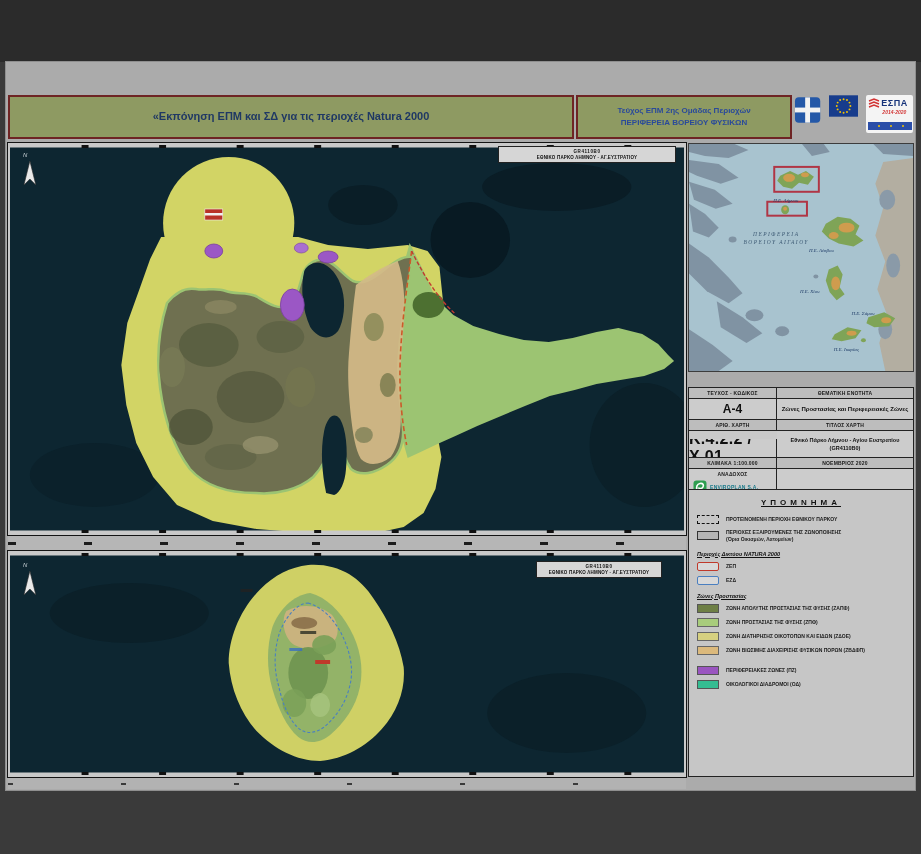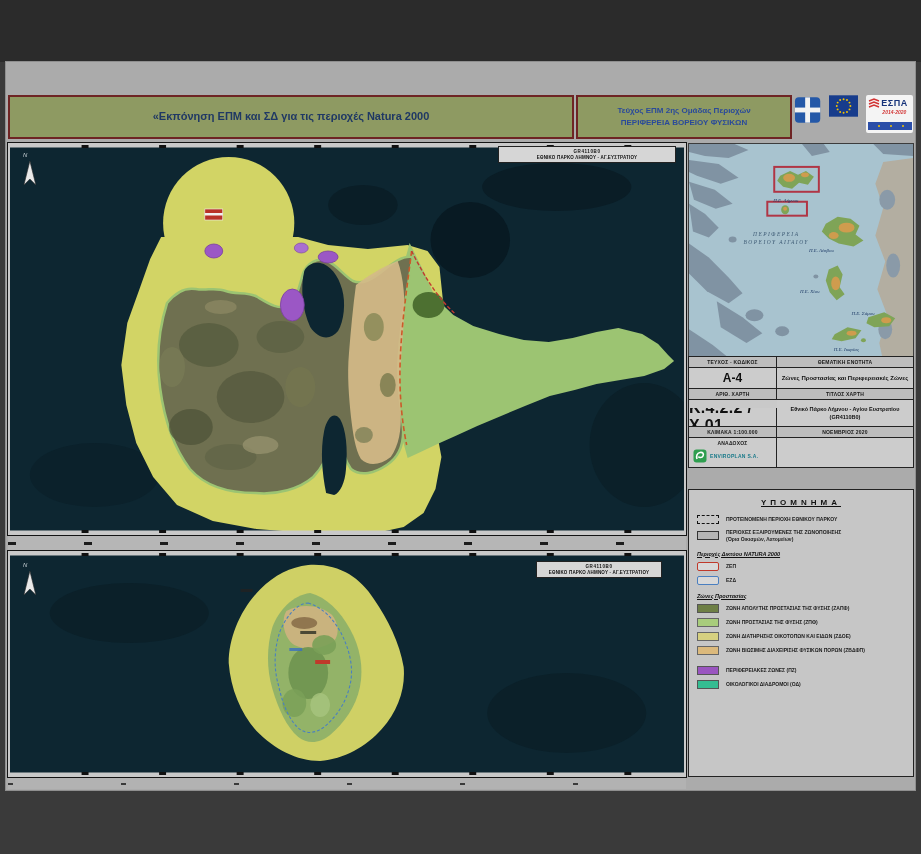--- a/index.html
+++ b/index.html
@@ -28,21 +28,21 @@
   .map2 .maplabel{right:22px;top:8px;width:126px;height:17px;}
   .maplabel .l1{font-size:4.5px;font-weight:bold;letter-spacing:.6px;line-height:1.4;}
   .maplabel .l2{font-size:4.5px;font-weight:bold;letter-spacing:.2px;line-height:1.4;}
   .ruler{position:absolute;left:2px;top:474px;width:678px;height:14px;background:#b6b6b6;display:flex;align-items:center;}
   .ruler i{display:block;width:100%;height:3px;background:repeating-linear-gradient(90deg,#1c1c1c 0 8px,#b6b6b6 8px 76px);}
   .bstrip{position:absolute;left:2px;top:716px;width:678px;height:11px;background:#b2b2b2;display:flex;align-items:center;}
   .bstrip i{display:block;width:100%;height:2px;background:repeating-linear-gradient(90deg,#3a3a3a 0 5px,#b2b2b2 5px 113px);}
   
   .overview{position:absolute;left:682px;top:81px;width:226px;height:229px;border:1px solid #3c3c3c;box-sizing:border-box;background:#a8c3cf;}
   .overview svg{display:block;width:100%;height:100%;}
-  .itable{position:absolute;left:682px;top:294px;width:226px;height:112px;background:#c9c9c9;border:1px solid #222;box-sizing:border-box;display:grid;grid-template-columns:88px 1fr;grid-template-rows:11px 21px 11px 27px 11px 1fr;}
+  .itable{position:absolute;left:682px;top:325px;width:226px;height:112px;background:#c9c9c9;border:1px solid #222;box-sizing:border-box;display:grid;grid-template-columns:88px 1fr;grid-template-rows:11px 21px 11px 27px 11px 1fr;}
   .cell{border-right:1px solid #222;border-bottom:1px solid #222;display:flex;align-items:center;justify-content:center;overflow:hidden;box-sizing:border-box;}
   .cell:nth-child(2n){border-right:none;}
   .th{font-size:5px;font-weight:bold;color:#1a1a1a;background:#bdbdbd;letter-spacing:.2px;}
   .td{background:#cccccc;}
   .v-big{font-size:12px;font-weight:bold;color:#101010;}
   .v-med{font-size:16px;font-weight:bold;color:#101010;letter-spacing:.3px;margin-top:8px;}
   .v-small{font-size:6px;font-weight:bold;color:#101010;text-align:center;padding:0 4px;}
   .v-title{flex-direction:column;font-size:5.5px;font-weight:bold;color:#101010;text-align:center;line-height:1.5;padding:0 4px;}
   .contractor{flex-direction:column;justify-content:flex-start;align-items:center;padding-top:2px;border-bottom:none;}
   .lastcell{border-bottom:none;}

